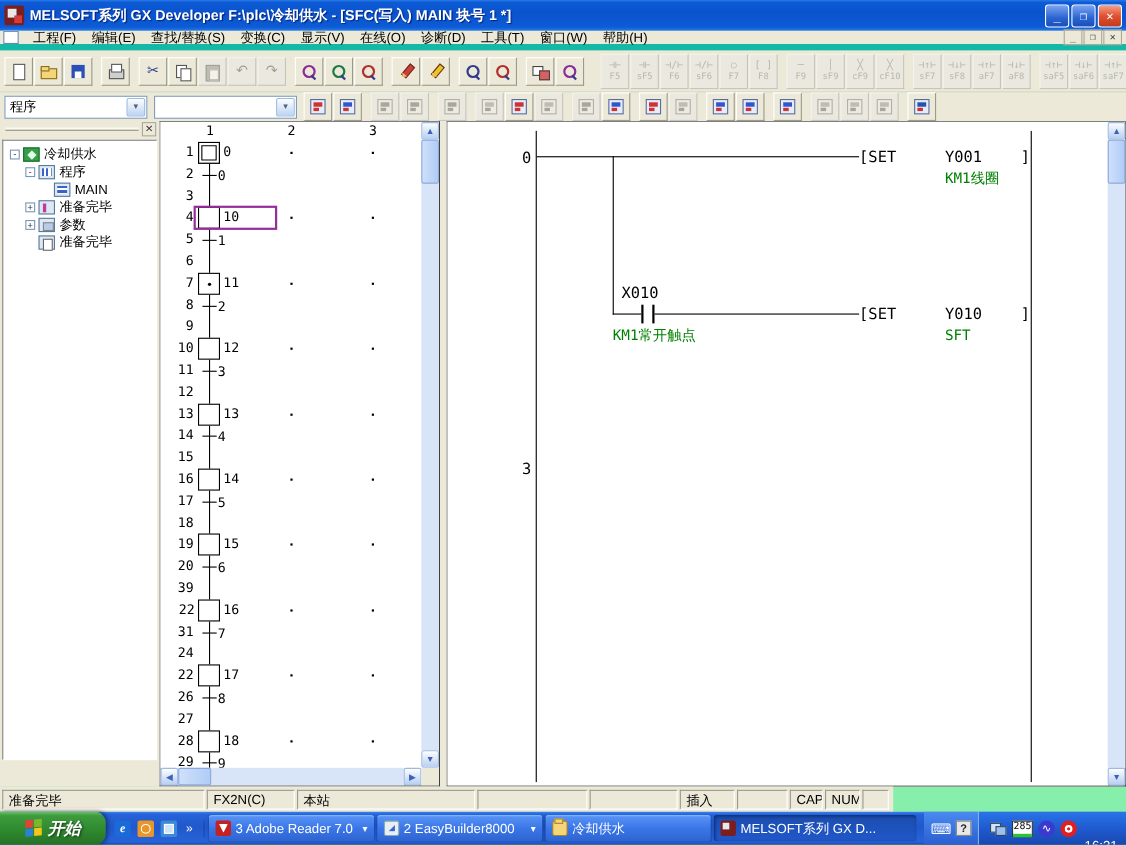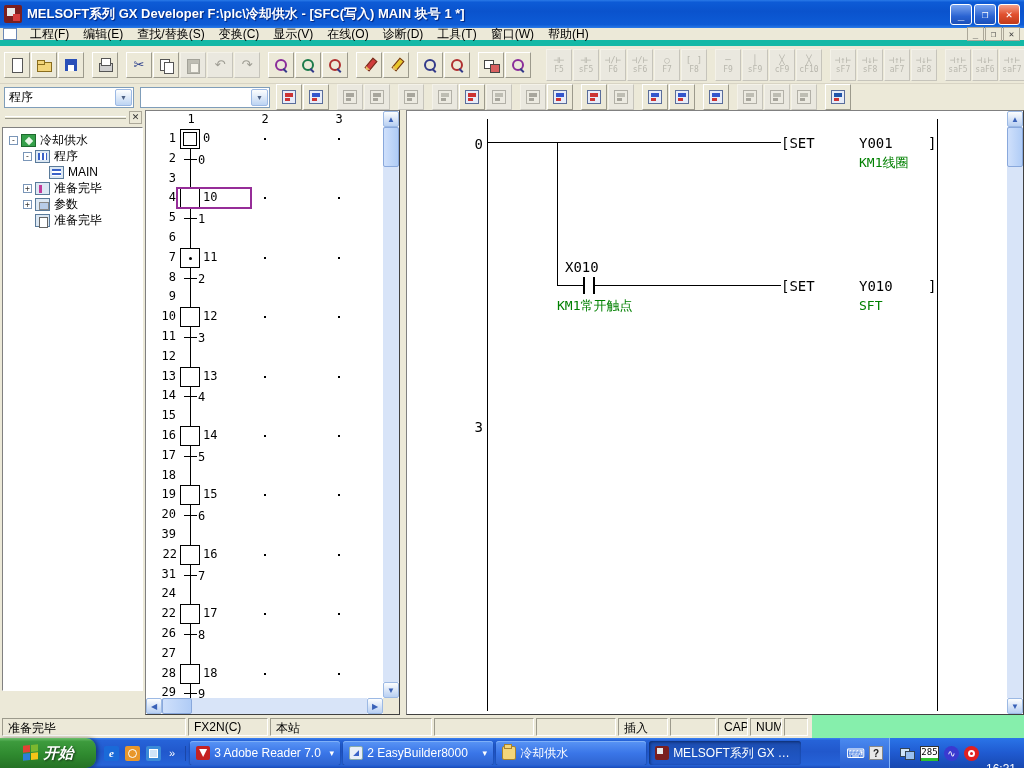--- a/index.html
+++ b/index.html
@@ -655,21 +655,21 @@
         </div>
         <div class="task" style="width: 150px;">
           <div class="tico16 teasy"></div>
           <div style="overflow: hidden; text-overflow: ellipsis; flex: 1 1 0%;">2 EasyBuilder8000</div>
           <div class="drop">▾</div>
         </div>
         <div class="task" style="width: 150px;">
           <div class="tico16 tfolder"></div>
           <div style="overflow: hidden; text-overflow: ellipsis; flex: 1 1 0%;">冷却供水</div>
         </div>
-        <div class="task active" style="width: 152px;">
+        <div class="task active" style="width: 184px;">
           <div class="tico16 tmelsoft"></div>
           <div style="overflow: hidden; text-overflow: ellipsis; flex: 1 1 0%;">MELSOFT系列 GX D...</div>
         </div>
       </div>
     <div id="langbar">
       <span class="lbico">⌨</span>
       <span class="lbhelp">?</span>
     </div>
     <div id="tray">
       <div class="trico trnet"></div>

